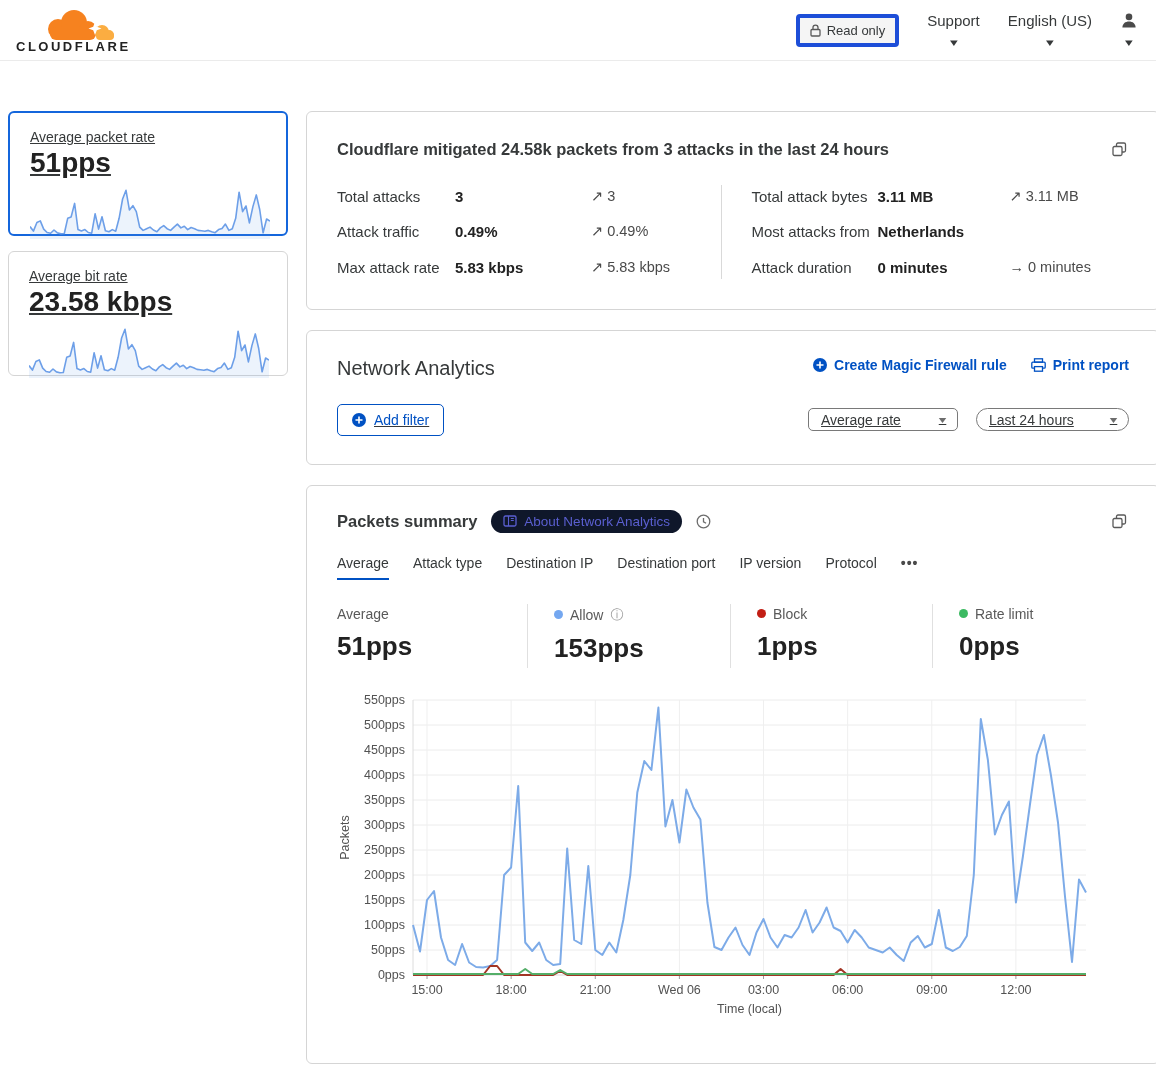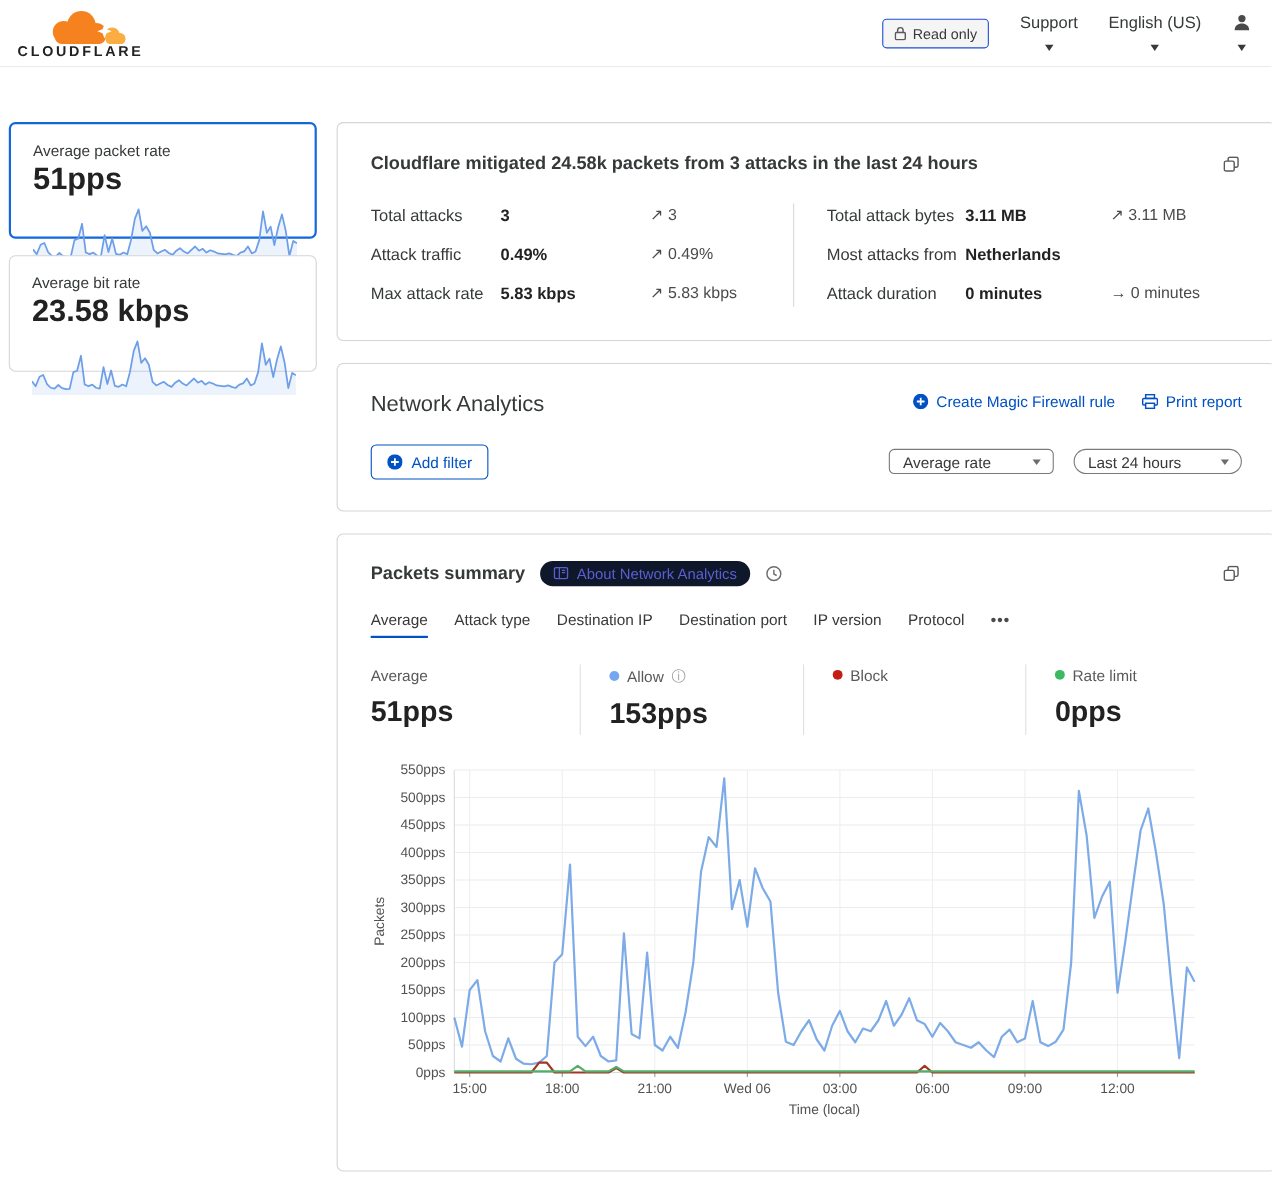--- a/index.html
+++ b/index.html
@@ -5,54 +5,54 @@
   html,body{margin:0;padding:0;width:1156px;height:1080px;overflow:hidden;background:#fff;
     font-family:"Liberation Sans",sans-serif;color:#36393a;}
   *{box-sizing:border-box;}
 
   
   .header{height:61px;display:flex;align-items:center;justify-content:space-between;
     padding:0 18px 0 16px;border-bottom:1px solid #ebebeb;}
   .logo{display:flex;flex-direction:column;align-items:flex-start;line-height:1;}
   .logo-word{font-size:13px;font-weight:bold;letter-spacing:2.5px;color:#222;margin-top:-2px;}
   .hdr-right{display:flex;align-items:center;gap:28px;}
-  .readonly{display:flex;align-items:center;gap:6px;background:#f5f5f5;border:1px solid #1d4ed8;
+  .readonly{display:flex;align-items:center;gap:6px;background:#f5f5f5;border:4px solid #1d4ed8;
     border-radius:4px;padding:5px 10px;font-size:13px;color:#36393a;}
   .menu-item{display:flex;align-items:center;gap:7px;font-size:15px;color:#36393a;cursor:pointer;flex-direction:column;}
   .caret{font-size:11px;color:#36393a;transform:scaleX(1.4);}
   
   .content{display:flex;align-items:flex-start;gap:18px;padding:50px 0 0 8px;}
   .left-col{width:280px;flex:none;display:flex;flex-direction:column;gap:15px;}
   .main-col{width:854px;flex:none;display:flex;flex-direction:column;gap:20px;}
   .card{background:#fff;border:1px solid #d5d5d5;border-radius:6px;}
   
-  .metric-card{padding:16px 20px 10px 20px;height:106px;cursor:pointer;}
+  .metric-card{padding:16px 20px 10px 20px;height:125px;cursor:pointer;text-decoration:underline;}
   .metric-card.selected{border:2px solid #1466dc;}
   .metric-label{font-size:14px;color:#36393a;}
   .metric-value{font-size:28px;font-weight:bold;color:#222;margin-top:2px;}
   .sparkline{display:block;margin-top:4px;}
   
   .summary-card{padding:28px 30px 30px 30px;}
   .card-title-row{display:flex;justify-content:space-between;align-items:flex-start;}
   .card-title{font-size:16.5px;font-weight:bold;color:#36393a;}
   .icon-btn{background:none;border:none;padding:2px;cursor:pointer;line-height:0;}
   .summary-grid{display:flex;margin-top:26px;}
   .sum-block{display:grid;row-gap:12px;align-content:start;flex:1;}
   .sum-block.left{grid-template-columns:118px 136px auto;}
   .sum-block.right{grid-template-columns:126px 132px auto;}
   .v-div{width:1px;background:#d9d9d9;margin:0 30px 0 6px;align-self:stretch;}
   .sum-label{font-size:15px;color:#36393a;line-height:1.55;}
   .sum-value{font-size:15px;font-weight:bold;color:#222;line-height:1.55;}
   .sum-delta{font-size:14.5px;color:#4a4a4a;line-height:1.6;}
   
   .na-card{padding:26px 30px 28px 30px;}
   .na-title{font-size:20px;font-weight:normal;color:#36393a;}
-  .na-links{display:flex;align-items:center;gap:24px;}
+  .na-links{display:flex;align-items:center;gap:24px;font-weight:bold;}
   .link{display:flex;align-items:center;gap:7px;font-size:14px;color:#0051c3;cursor:pointer;text-decoration:none;}
-  .na-controls{display:flex;justify-content:space-between;align-items:center;margin-top:24px;}
+  .na-controls{display:flex;justify-content:space-between;align-items:center;margin-top:24px;text-decoration:underline;}
   .btn-outline{display:flex;align-items:center;gap:8px;border:1px solid #0051c3;border-radius:5px;
     background:#fff;color:#0051c3;font-size:14px;padding:7px 14px;cursor:pointer;font-family:inherit;}
   .selects{display:flex;gap:18px;}
   .select{display:flex;align-items:center;justify-content:space-between;border:1px solid #797979;
     border-radius:5px;height:23px;padding:0 12px;font-size:14px;color:#36393a;cursor:pointer;background:#fff;}
   .select .sel-caret{color:#6d6d6d;font-size:10px;transform:scaleX(1.5);}
   .select.w1{width:150px;} .select.w2{width:153px;border-radius:12px;}
   
   .pk-card{padding:24px 30px 40px 30px;min-height:560px;}
   .pk-title-row{display:flex;justify-content:space-between;align-items:center;}
@@ -271,20 +271,21 @@
               <span>Allow</span>
               <span class="info-i">ⓘ</span>
             </div>
             <div class="stat-value">153pps</div>
           </div>
           <div class="stat">
             <div class="stat-label">
               <span class="dot" style="background: rgb(194, 30, 20);"></span>
               <span>Block</span>
             </div>
+            <div class="stat-value">1pps</div>
           </div>
           <div class="stat">
             <div class="stat-label">
               <span class="dot" style="background: rgb(60, 186, 98);"></span>
               <span>Rate limit</span>
             </div>
             <div class="stat-value">0pps</div>
           </div>
         </div>
 

